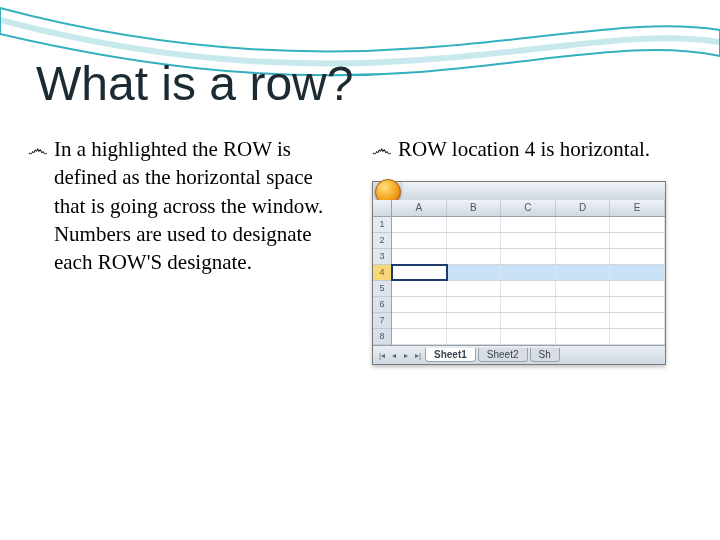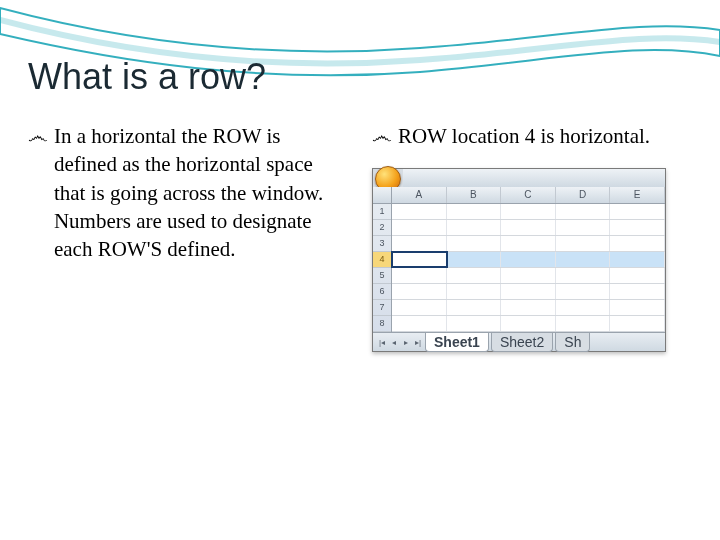--- a/index.html
+++ b/index.html
@@ -8,23 +8,23 @@
     background:#fff;
     font-family:Georgia,"Times New Roman",serif;
     color:#000;
     position:relative;
     overflow:hidden;
   }
   
   .wave{position:absolute;top:0;left:0;width:720px;height:110px;pointer-events:none}
   .slide{position:relative;padding:56px 40px 0 28px}
   .title{
-    font-size:36px;
+    font-size:48px;
     color:#1b2a33;
-    margin:0 0 24px 0;
+    margin:0 0 24px 8px;
     font-weight:400;
     font-family:"Segoe UI",Tahoma,Geneva,sans-serif
   }
   .cols{display:flex;gap:36px}
   .col{flex:1}
   .bul{display:flex;gap:6px;font-size:21px;line-height:1.35}
   .bul .glyph{flex:0 0 auto;font-size:21px}
   .bodytext{display:inline}
   .b{font-weight:400}
 
@@ -72,21 +72,21 @@
   .row div{flex:1;border-right:1px solid #e2e5ea}
   .row.hi{background:#c9e2f7}
   .row.hi div:first-child{outline:2px solid #1a3d6d;outline-offset:-1px;background:#fff}
   .ss-tabs{
     height:18px;display:flex;align-items:center;gap:2px;
     background:linear-gradient(#e8edf2,#cfd9e2);padding:0 4px;border-top:1px solid #9aa3ad
   }
   .navbtn{width:10px;height:10px;display:flex;align-items:center;justify-content:center;color:#5a6470;font-size:8px}
   .tab{
     padding:1px 8px;border:1px solid #9aa3ad;border-top:none;
-    border-radius:0 0 4px 4px;font-size:14px;color:#3a4450
+    border-radius:0 0 4px 4px;font-size:10px;color:#3a4450
   }
   .tab.active{background:#fff;font-weight:600}
   .tab.inactive{background:#d7dde3}
 </style>
 </head>
 <body>
 
 <svg class="wave" viewBox="0 0 720 110" preserveAspectRatio="none">
   <path d="M0,8 C120,40 260,60 420,48 C560,38 640,18 720,30 L720,56 C640,40 560,60 420,72 C260,84 120,62 0,34 Z" fill="none" stroke="#1ea6b7" stroke-width="2" opacity="0.9"></path>
   <path d="M0,20 C120,52 260,72 420,60 C560,50 640,30 720,42" fill="none" stroke="#1ea6b7" stroke-width="6" opacity="0.25"></path>
@@ -94,21 +94,21 @@
 
 <div class="slide">
   <h1 class="title">What is a row?</h1>
 
   <div class="cols">
 
     <div class="col">
       <div class="bul">
         <span class="glyph">෴</span>
         <span class="bodytext">
-          <span>In a horizontal the </span><span class="b">ROW</span><span> is defined as the horizontal space that is going across the window. </span><span class="b">Numbers</span><span> are used to designate each </span><span class="b">ROW'S</span><span> defined.</span>
+          <span>In a highlighted the </span><span class="b">ROW</span><span> is defined as the horizontal space that is going across the window. </span><span class="b">Numbers</span><span> are used to designate each </span><span class="b">ROW'S</span><span> designate.</span>
         </span>
       </div>
     </div>
 
     <div class="col">
       <div class="bul">
         <span class="glyph">෴</span>
         <span class="bodytext">
           <span class="b">ROW</span><span> location </span><span class="b">4</span><span> is horizontal.</span>
         </span>

